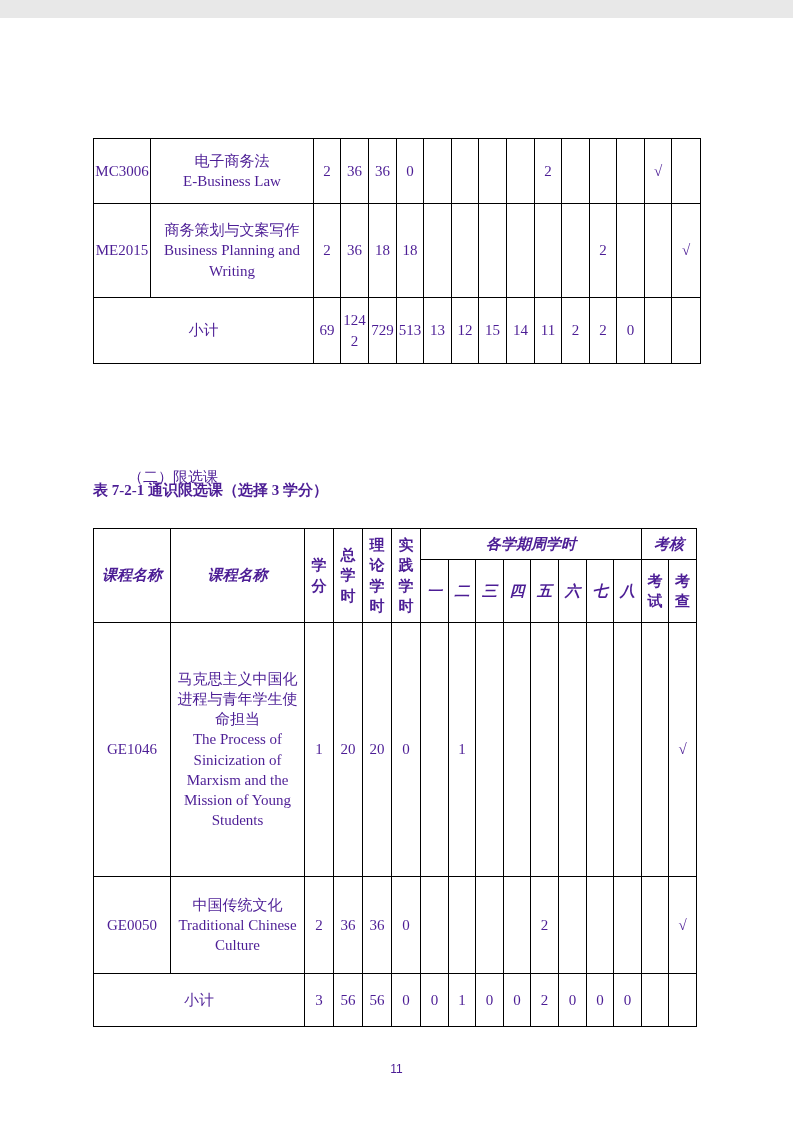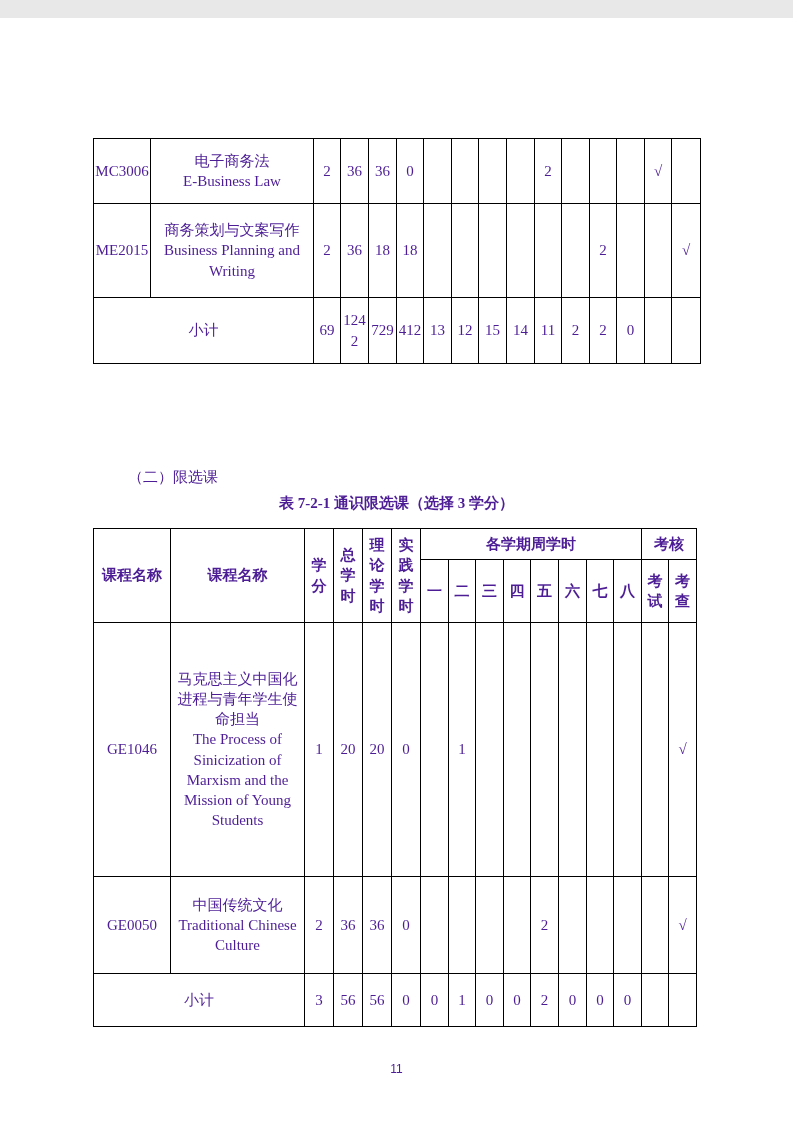--- a/index.html
+++ b/index.html
@@ -12,30 +12,30 @@
   table.tbl {
     position:absolute; border-collapse:collapse; table-layout:fixed;
     font-size:15px;
   }
   table.tbl td {
     border:1px solid #000; text-align:center; vertical-align:middle;
     padding:0 1px; overflow:hidden; line-height:1.35;
   }
   td.name { line-height:31px; }
   td.name2 { line-height:32px; }
-  td.hdr { font-weight:bold; }
+  td.hdr { font-weight:bold;font-style:italic; }
   td.vh  { font-weight:bold; word-break:break-all; line-height:23px; }
   td.wrapnum { word-break:break-all; line-height:26px; }
   .heading {
     position:absolute; left:128px; top:450px;
     font-size:15px; font-weight:normal;
   }
   .tbl-title {
-    position:absolute; left:93px; top:476px; width:607px;
-    text-align:center; font-size:15px; font-weight:bold;
+    position:absolute; left:93px; top:463px; width:607px;
+    text-align:left; font-size:15px; font-weight:bold;
   }
   .page-num {
     position:absolute; left:0; top:1044px; width:100%;
     text-align:center; font-size:12px;
     font-family:"Liberation Sans","DejaVu Sans",sans-serif;
   }
 </style>
 </head>
 <body>
 
@@ -101,21 +101,21 @@
       <td>2</td>
       <td></td>
       <td></td>
       <td>√</td>
     </tr>
     <tr style="height:66px">
       <td colspan="2">小计</td>
       <td>69</td>
       <td class="wrapnum">1242</td>
       <td>729</td>
-      <td>412</td>
+      <td>513</td>
       <td>13</td>
       <td>12</td>
       <td>15</td>
       <td>14</td>
       <td>11</td>
       <td>2</td>
       <td>2</td>
       <td>0</td>
       <td></td>
       <td></td>

